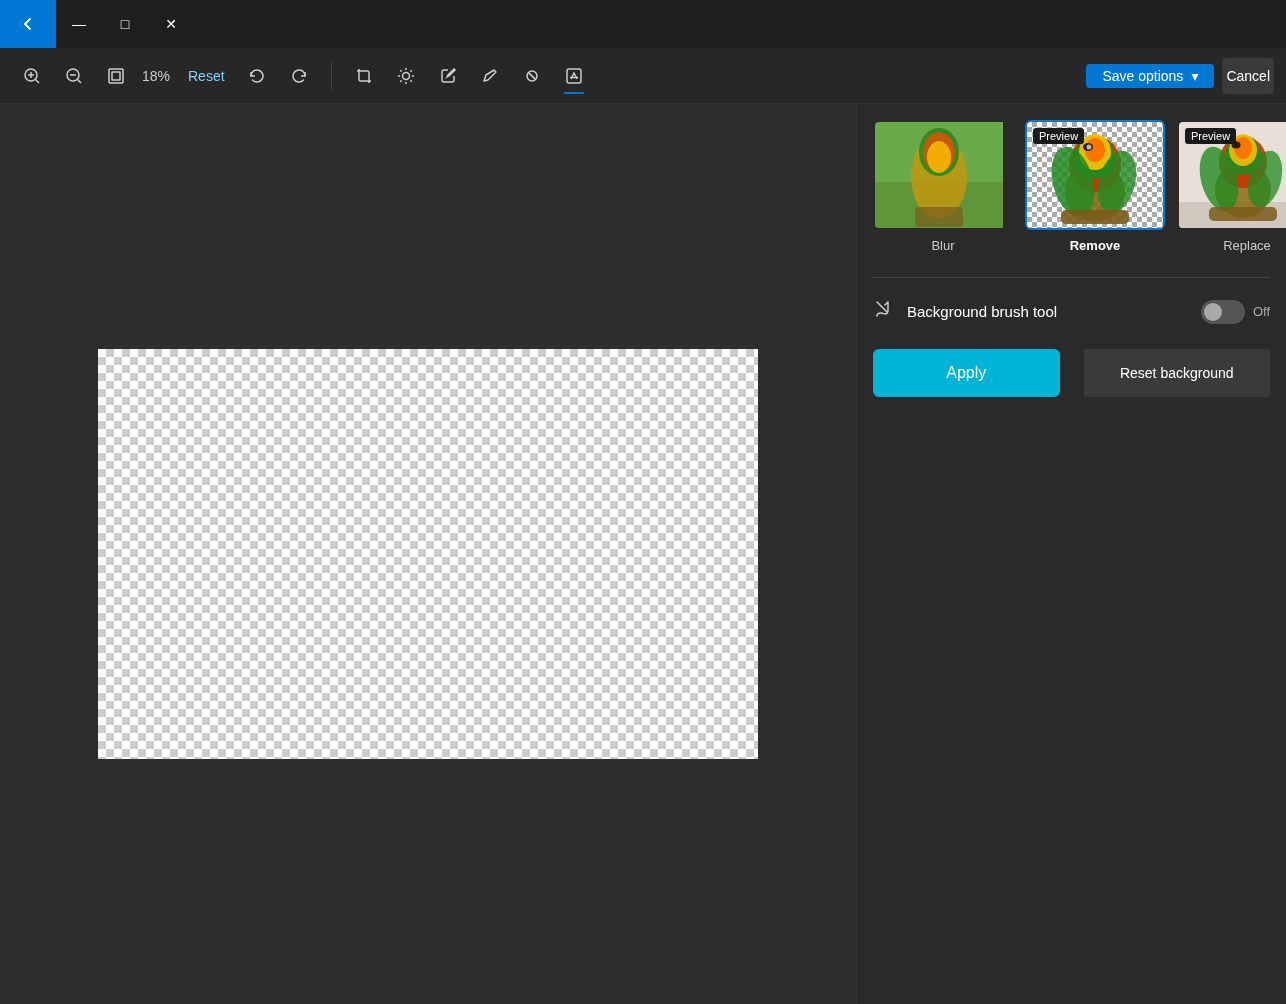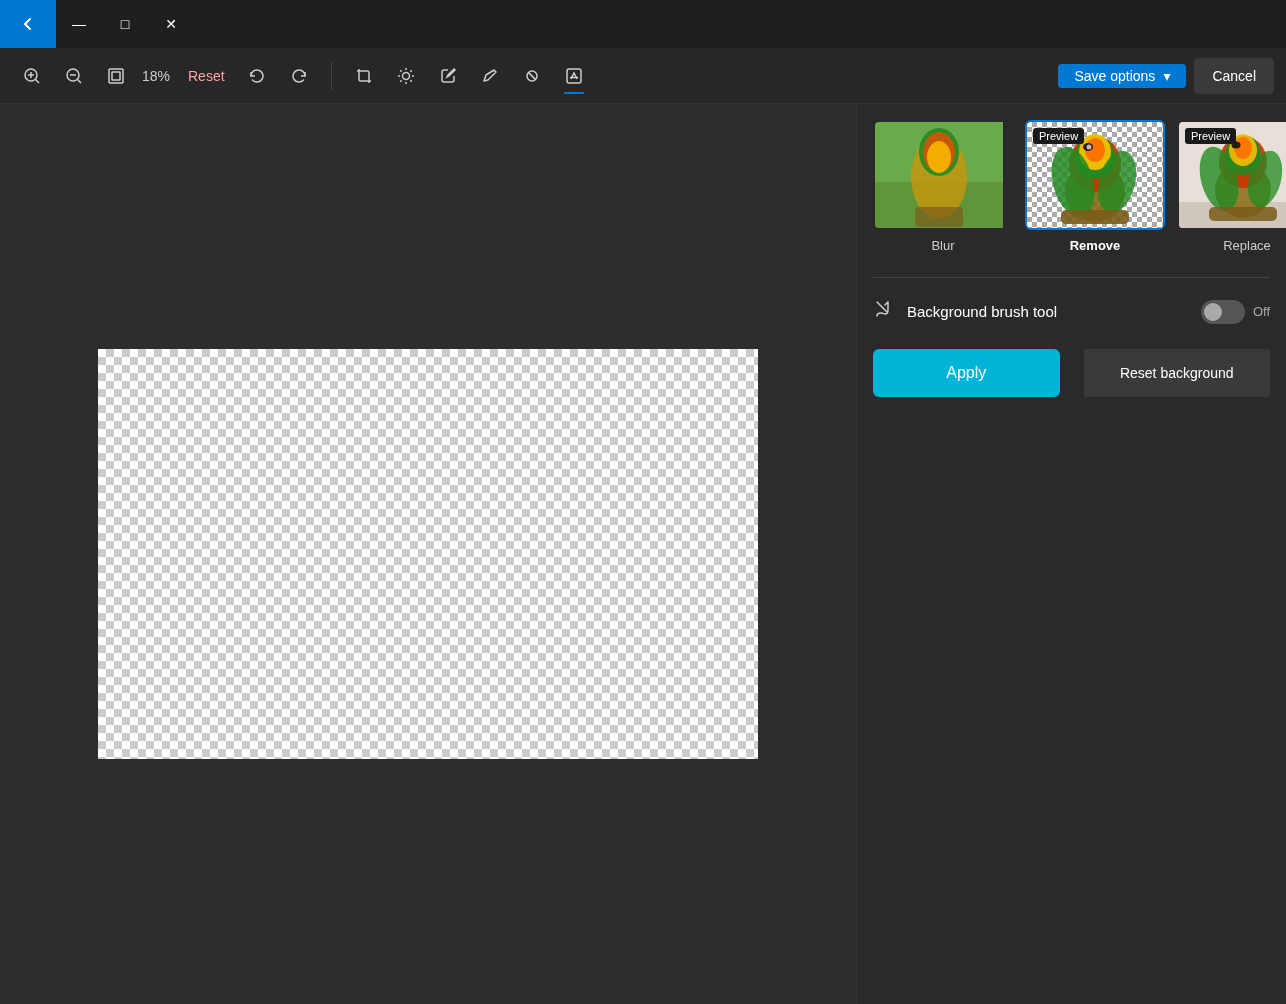--- a/index.html
+++ b/index.html
@@ -86,21 +86,21 @@
     .toolbar-zoom-val {
       font-size: 14px;
       color: #ccc;
       padding: 0 4px;
       min-width: 38px;
       text-align: left;
     }
     .toolbar-reset-btn {
       background: transparent;
       border: none;
-      color: #fca5a5;
+      color: #7dd3fc;
       font-size: 14px;
       cursor: pointer;
       padding: 6px 10px;
       border-radius: 4px;
     }
     .toolbar-sep {
       width: 1px;
       height: 28px;
       background: #444;
       margin: 0 8px;
@@ -123,21 +123,21 @@
       display: flex;
       align-items: center;
       gap: 8px;
     }
     .btn-cancel {
       background: #3a3a3a;
       color: #fff;
       border: none;
       border-radius: 4px;
       height: 36px;
-      padding: 0 18px;
+      padding: 0 4px;
       font-size: 14px;
       cursor: pointer;
     }
     .tool-active {
       position: relative;
     }
     .tool-active::after {
       content: '';
       position: absolute;
       bottom: 2px;

